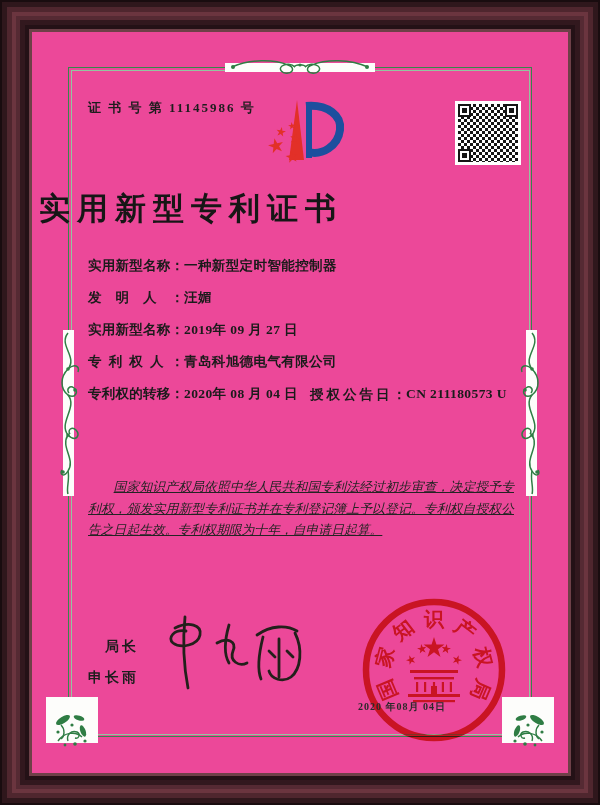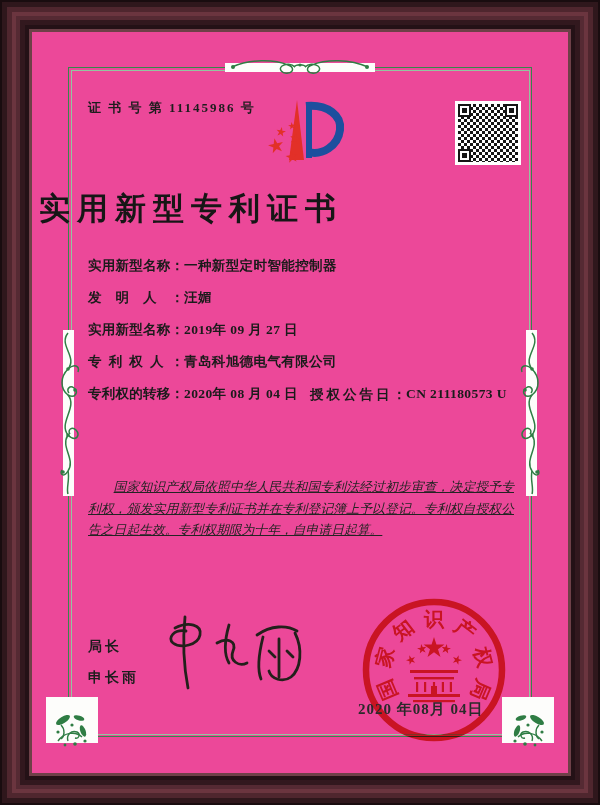--- a/index.html
+++ b/index.html
@@ -46,26 +46,26 @@
   .flabel{display:inline-block;width:96px;text-align:justify;text-align-last:justify;vertical-align:top;}
   .fvalue{letter-spacing:0.4px;}
   .fpair{display:inline-block;}
   .fpair.first{width:222px;}
   .paras{
     position:absolute;left:88px;top:477px;width:426px;
     font-size:12.8px;line-height:21.5px;color:#242424;text-align:justify;font-style:italic;
   }
   .paras p{margin:0;text-indent:2em;text-decoration:underline;}
   .director{position:absolute;left:88px;top:638px;font-size:14px;font-weight:600;color:#1d1d1d;letter-spacing:3px;}
-  .director div{margin-bottom:13px;}
+  .director div{margin-bottom:13px;text-align:right;}
   .signature{position:absolute;left:145px;top:612px;z-index:3;}
   .seal{position:absolute;left:356px;top:592px;z-index:4;opacity:0.93;mix-blend-mode:multiply;}
   .seal-date{
     position:absolute;left:358px;top:700px;z-index:5;
-    font-size:15px;font-weight:700;color:#2a2a2a;letter-spacing:1px;
+    font-size:10px;font-weight:700;color:#2a2a2a;letter-spacing:1px;
   }
 </style>
 </head>
 <body>
 
 <div class="page">
 
   <div class="green-border"></div>
 
   <div class="patch" style="left:225px;top:63px;width:150px;height:9px;"></div>

